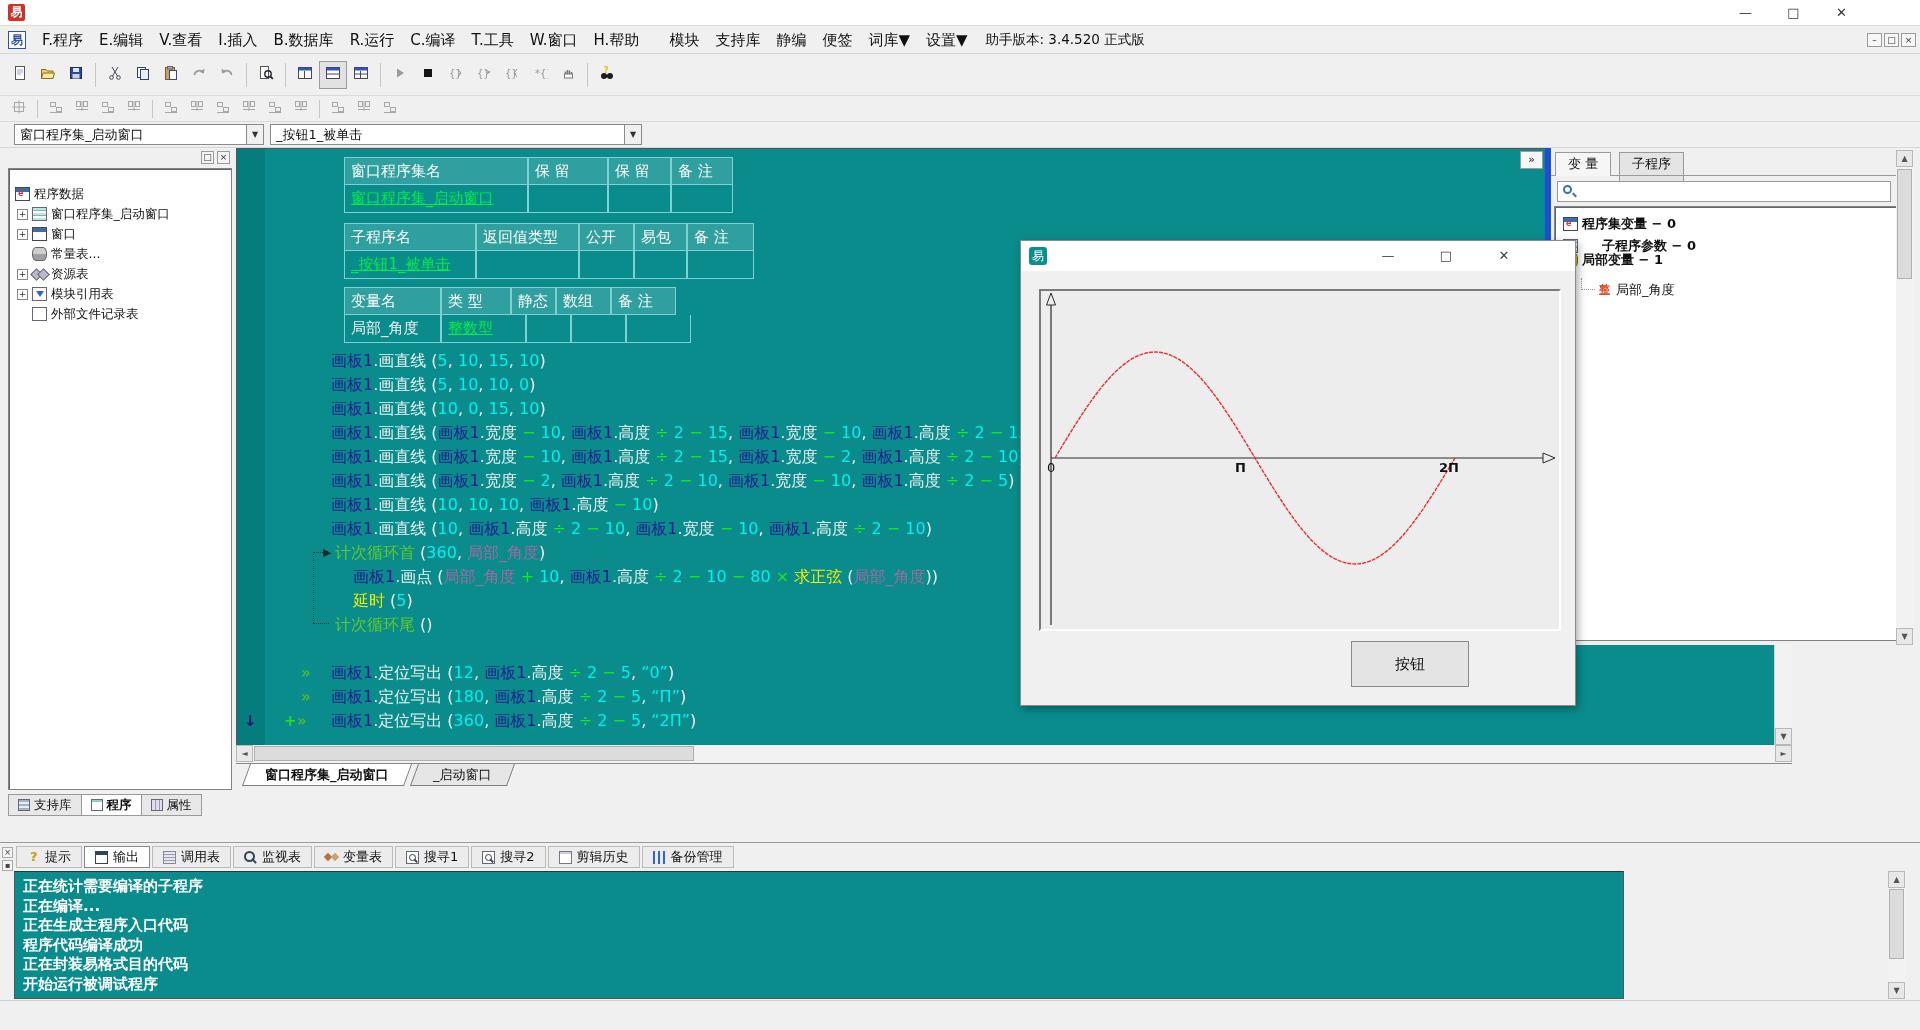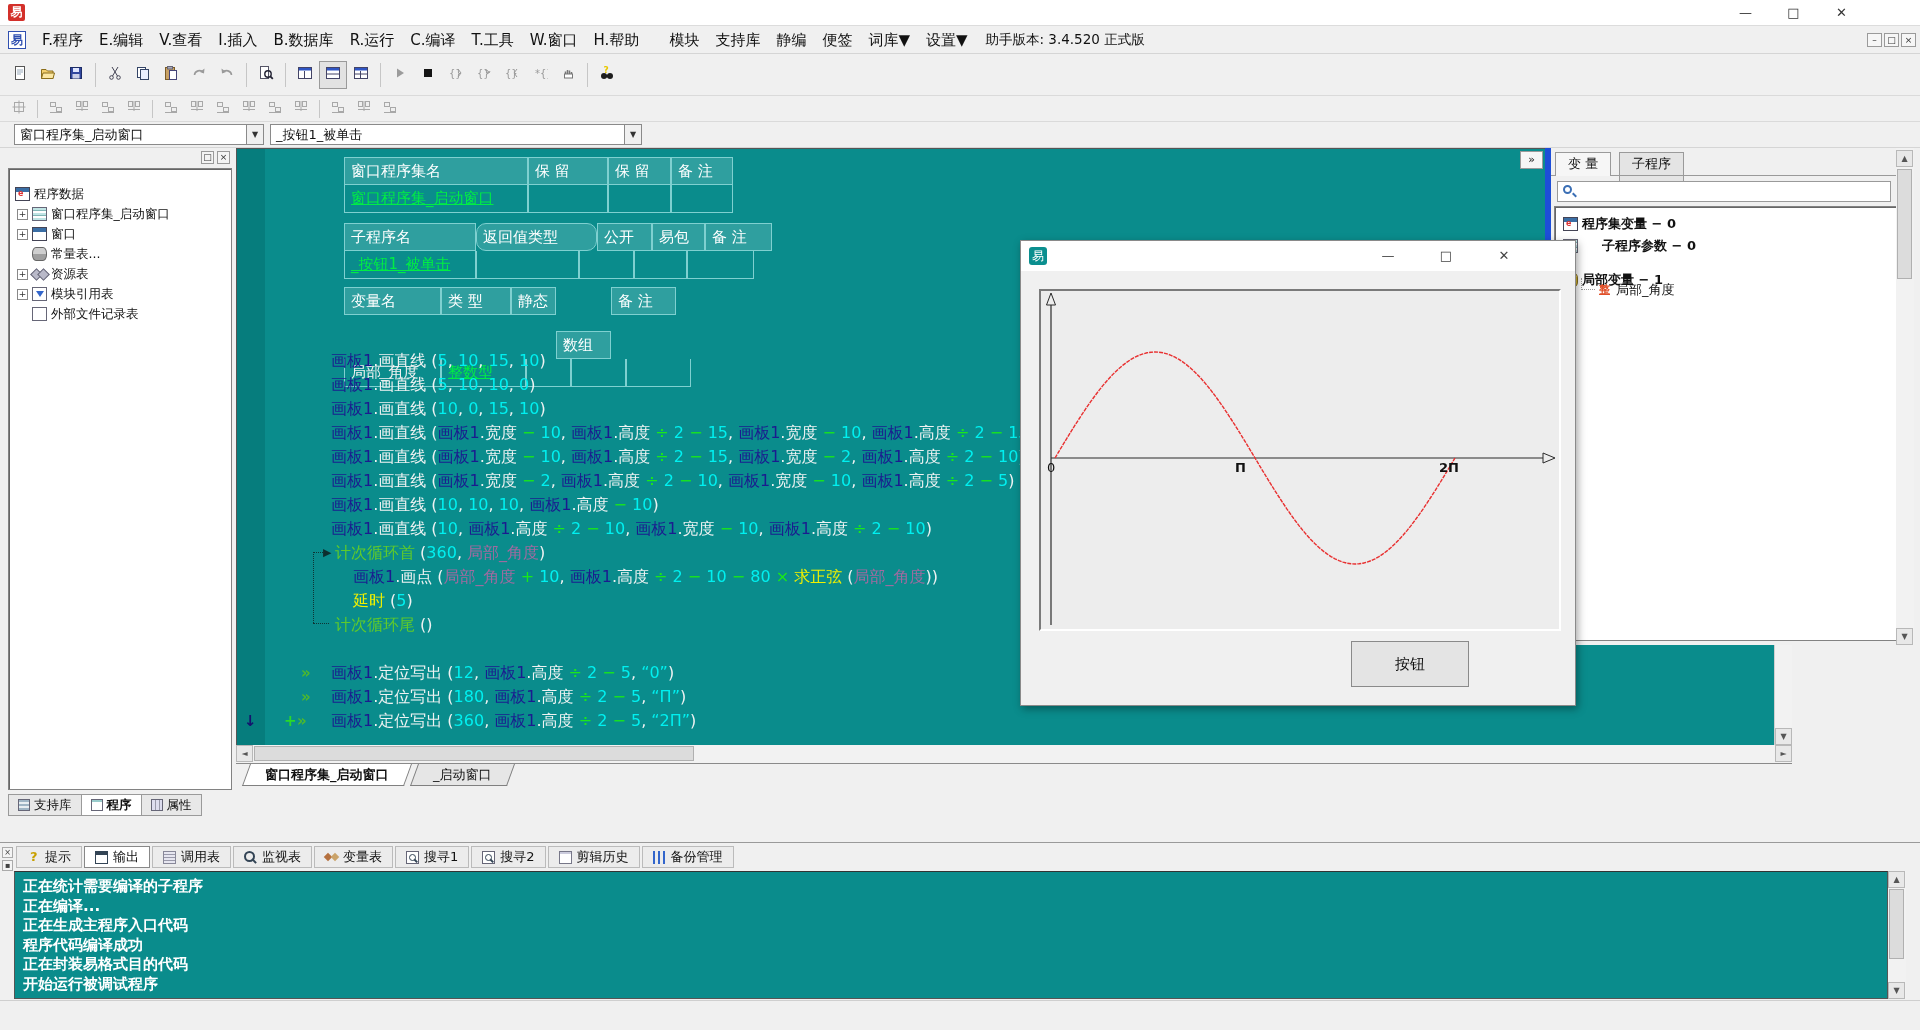--- a/index.html
+++ b/index.html
@@ -140,21 +140,21 @@
   .bico.call-table{border:1px solid #889;background:repeating-linear-gradient(#e6e6f0 0 2px,#99a 2px 3px)}
   .bico.watch-table::before{content:"";position:absolute;width:7px;height:7px;border:2px solid #345;border-radius:50%;left:0;top:0}
   .bico.watch-table::after{content:"";position:absolute;width:6px;height:2px;background:#345;transform:rotate(45deg);left:7px;top:9px}
   .bico.var-table::before,.bico.var-table::after{content:"";position:absolute;width:6px;height:6px;transform:rotate(45deg);top:3px;background:#b5713f}
   .bico.var-table::before{left:0}.bico.var-table::after{left:7px;background:#caa36a}
   .bico.search{border:1px solid #667;background:#fff}
   .bico.search::before{content:"";position:absolute;width:5px;height:5px;border:1.5px solid #345;border-radius:50%;left:2px;top:2px}
   .bico.search::after{content:"";position:absolute;width:4px;height:1.5px;background:#345;transform:rotate(45deg);left:7px;top:8px}
   .bico.clip-history{border:1px solid #778;background:#fff;box-shadow:inset 0 2px 0 #ccd}
   .bico.backup{background:repeating-linear-gradient(90deg,#36c 0 2px,transparent 2px 5px)}
-  #outputbox{position:absolute;left:14px;top:28px;width:1874px;height:128px;background:#0a8c8c;border:1px solid #555;border-top-color:#333;overflow:hidden}
+  #outputbox{position:absolute;left:14px;top:28px;width:1610px;height:128px;background:#0a8c8c;border:1px solid #555;border-top-color:#333;overflow:hidden}
   .oline{position:absolute;left:8px;color:#fff;font-weight:bold;font-size:15px;white-space:nowrap}
   #bp-vscroll{position:absolute;left:1888px;top:28px;width:18px;height:128px;background:#f2f2f2}
 
   #statusbar{left:0;top:1000px;width:1920px;height:30px;background:#f0f0f0;border-top:1px solid #cfcfcf}
 </style>
 </head>
 <body>
 
 <div id="titlebar" class="abs">
   <div id="app-logo">易</div>
@@ -508,39 +508,39 @@
         <div class="hr">
           <div class="ed-cell green" style="width: 184px; border-top: none;">窗口程序集_启动窗口</div>
           <div class="ed-cell " style="width: 80px; border-top: none;"></div>
           <div class="ed-cell " style="width: 63px; border-top: none;"></div>
           <div class="ed-cell " style="width: 62px; border-top: none;"></div>
         </div>
       </div>
       <div class="ed-table" style="left: 107px; top: 74px; position: absolute;">
         <div class="hr">
           <div class="ed-cell hdr" style="width: 132px;">子程序名</div>
-          <div class="ed-cell hdr" style="width: 121px; border-radius: 10px;">返回值类型</div>
+          <div class="ed-cell hdr" style="width: 103px;">返回值类型</div>
           <div class="ed-cell hdr" style="width: 55px;">公开</div>
           <div class="ed-cell hdr" style="width: 53px;">易包</div>
           <div class="ed-cell hdr" style="width: 67px;">备 注</div>
         </div>
         <div class="hr">
           <div class="ed-cell green" style="width: 132px; border-top: none;">_按钮1_被单击</div>
           <div class="ed-cell " style="width: 103px; border-top: none;"></div>
           <div class="ed-cell " style="width: 55px; border-top: none;"></div>
           <div class="ed-cell " style="width: 53px; border-top: none;"></div>
           <div class="ed-cell " style="width: 67px; border-top: none;"></div>
         </div>
       </div>
       <div class="ed-table" style="left: 107px; top: 138px; position: absolute;">
         <div class="hr">
           <div class="ed-cell hdr" style="width: 97px;">变量名</div>
           <div class="ed-cell hdr" style="width: 70px;">类 型</div>
           <div class="ed-cell hdr" style="width: 45px;">静态</div>
-          <div class="ed-cell hdr" style="width: 55px; margin-top: 44px;">数组</div>
+          <div class="ed-cell hdr" style="width: 55px;">数组</div>
           <div class="ed-cell hdr" style="width: 65px;">备 注</div>
         </div>
         <div class="hr">
           <div class="ed-cell white" style="width: 97px; border-top: none;">局部_角度</div>
           <div class="ed-cell green" style="width: 85px; border-top: none;">整数型</div>
           <div class="ed-cell " style="width: 45px; border-top: none;"></div>
           <div class="ed-cell " style="width: 55px; border-top: none;"></div>
           <div class="ed-cell " style="width: 65px; border-top: none;"></div>
         </div>
       </div>
@@ -602,21 +602,21 @@
   </div>
   <div id="rp-list">
       <div class="ritem bold" style="left: 8px; top: 8px;">
         <span class="ticon assembly-vars"></span>
         <span>程序集变量 − 0</span>
       </div>
       <div class="ritem bold" style="left: 8px; top: 30px; gap: 20px;">
         <span class="ticon sub-params"></span>
         <span>子程序参数 − 0</span>
       </div>
-      <div class="ritem bold" style="left: 8px; top: 64px; justify-content: space-between;">
+      <div class="ritem bold" style="left: 8px; top: 44px; justify-content: space-between;">
         <span class="ticon local-vars"></span>
         <span>局部变量 − 1</span>
       </div>
       <div class="ritem" style="left: 26px; top: 74px;">
         <span class="rconn"></span>
         <span class="ticon int-type"></span>
         <span>局部_角度</span>
       </div>
     </div>
 </div>

